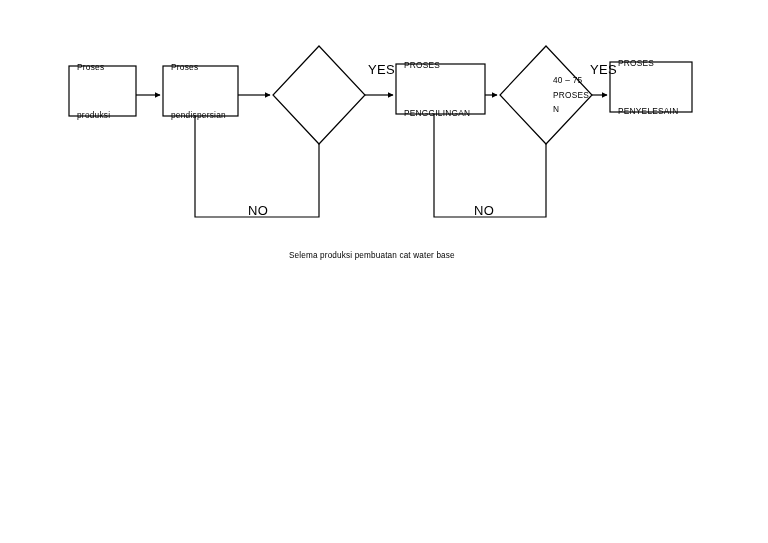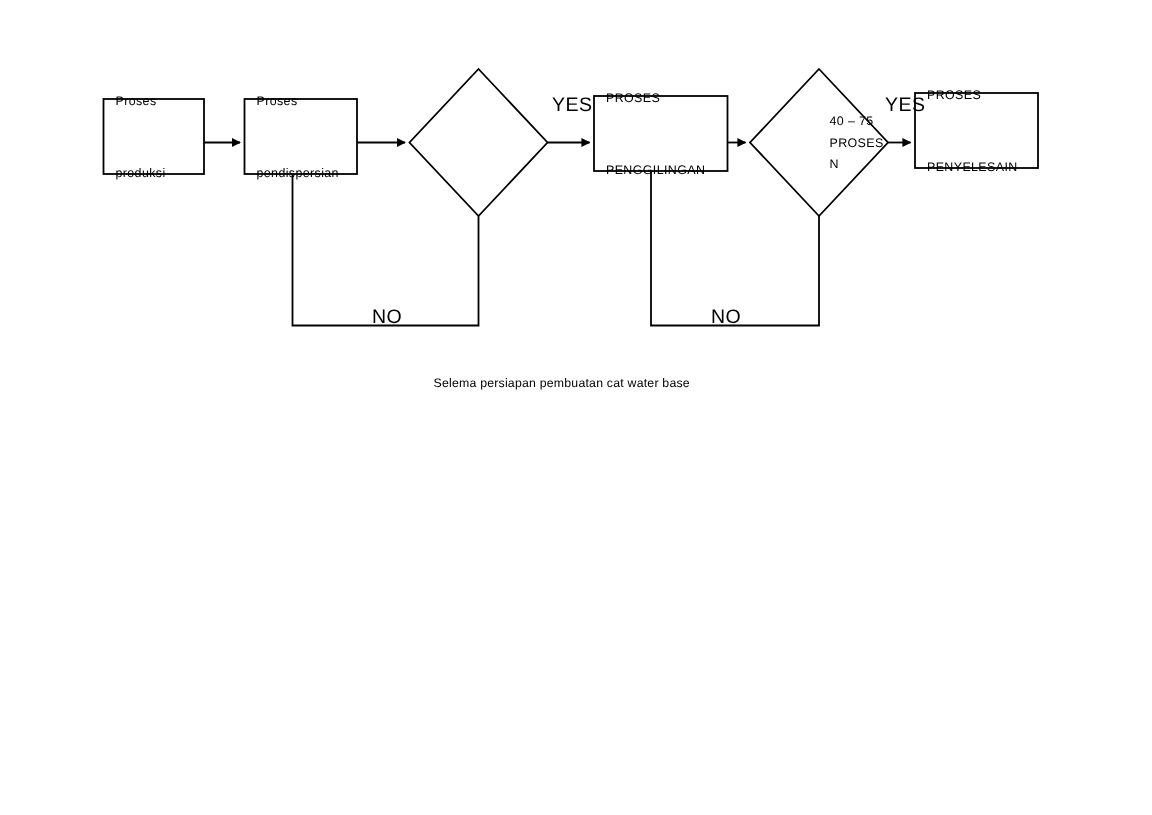--- a/index.html
+++ b/index.html
@@ -138,15 +138,15 @@
   </div>
 
   <div class="edge-label" style="left:368px; top:63px;">YES</div>
 
   <div class="edge-label" style="left:590px; top:63px;">YES</div>
 
   <div class="edge-label" style="left:248px; top:204px;">NO</div>
 
   <div class="edge-label" style="left:474px; top:204px;">NO</div>
 
-  <div class="caption" style="left:289px; top:252px;">Selema persiapan pembuatan cat water base</div>
+  <div class="caption" style="left:289px; top:252px;">Selema produksi pembuatan cat water base</div>
 
 </div>
 
 </body></html>

